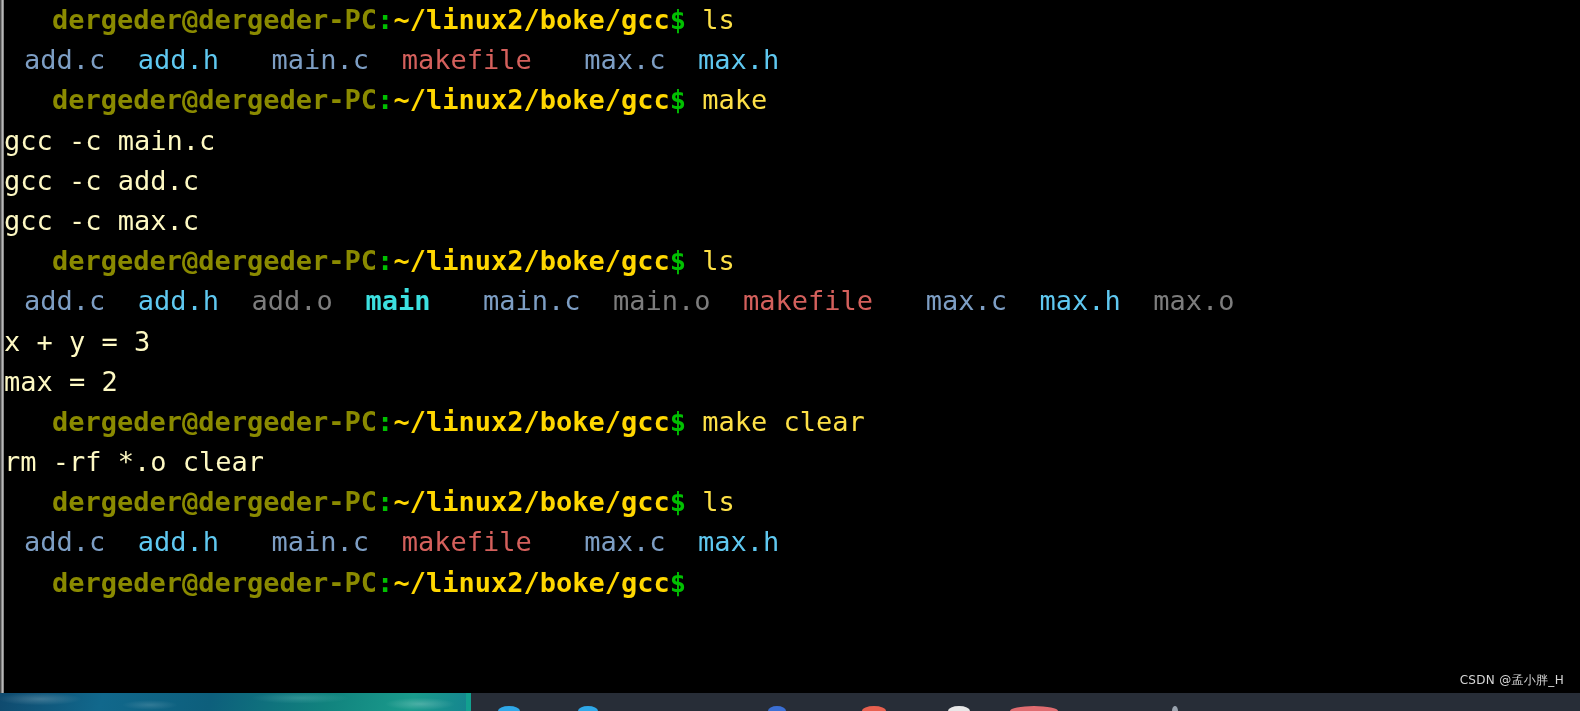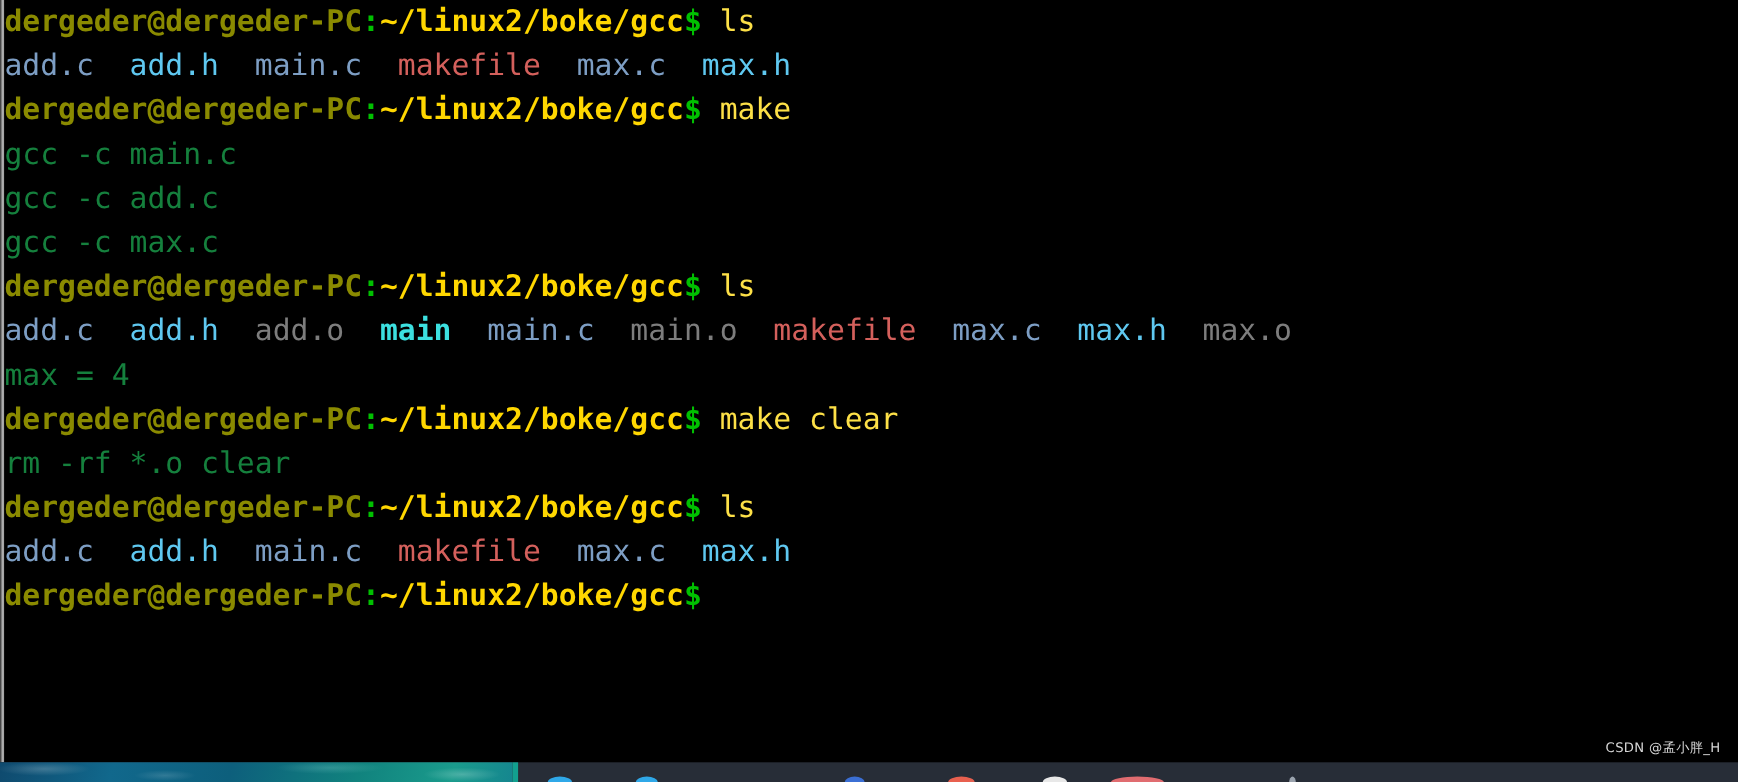--- a/index.html
+++ b/index.html
@@ -47,27 +47,27 @@
 
   .line {
     font-size: 27px;
     line-height: 40.2px;
     white-space: pre;
     letter-spacing: 0px;
     height: 40.2px;
   }
 
   
-  .c-user    { color: #8a8a00; font-weight: bold; }   
+  .c-user    { color: #8a8a00; font-weight: bold; padding-left: 48px; }   
   .c-colon   { color: #00c000; font-weight: bold; }   
   .c-path    { color: #ffd700; font-weight: bold; }   
   .c-dollar  { color: #00c000; font-weight: bold; }   
   .c-cmd     { color: #fde047; }                      
-  .c-out     { color: #15803d; }                      
-  .c-src     { color: #7d9ec4; }                      
+  .c-out     { color: #fef9c3; }                      
+  .c-src     { color: #7d9ec4; margin-left: 20px; }                      
   .c-hdr     { color: #5fc8f0; }                      
   .c-obj     { color: #7d7d7d; margin-top: 24px; }                      
   .c-make    { color: #d4605c; }                      
   .c-exec    { color: #3ce0e0; font-weight: bold; }   
 
   
   #desktop-strip {
     position: absolute;
     left: 0;
     top: 693px;
@@ -126,21 +126,22 @@
   <div id="terminal">
     <div id="term-body">
         <div class="line"><span class="c-user">dergeder@dergeder-PC</span><span class="c-colon">:</span><span class="c-path">~/linux2/boke/gcc</span><span class="c-dollar">$</span><span class="c-cmd"> ls</span></div>
         <div class="line"><span class="c-src">add.c</span><span class="">  </span><span class="c-hdr">add.h</span><span class="">  </span><span class="c-src">main.c</span><span class="">  </span><span class="c-make">makefile</span><span class="">  </span><span class="c-src">max.c</span><span class="">  </span><span class="c-hdr">max.h</span></div>
         <div class="line"><span class="c-user">dergeder@dergeder-PC</span><span class="c-colon">:</span><span class="c-path">~/linux2/boke/gcc</span><span class="c-dollar">$</span><span class="c-cmd"> make</span></div>
         <div class="line"><span class="c-out">gcc -c main.c</span></div>
         <div class="line"><span class="c-out">gcc -c add.c</span></div>
         <div class="line"><span class="c-out">gcc -c max.c</span></div>
         <div class="line"><span class="c-user">dergeder@dergeder-PC</span><span class="c-colon">:</span><span class="c-path">~/linux2/boke/gcc</span><span class="c-dollar">$</span><span class="c-cmd"> ls</span></div>
         <div class="line"><span class="c-src">add.c</span><span class="">  </span><span class="c-hdr">add.h</span><span class="">  </span><span class="c-obj">add.o</span><span class="">  </span><span class="c-exec">main</span><span class="">  </span><span class="c-src">main.c</span><span class="">  </span><span class="c-obj">main.o</span><span class="">  </span><span class="c-make">makefile</span><span class="">  </span><span class="c-src">max.c</span><span class="">  </span><span class="c-hdr">max.h</span><span class="">  </span><span class="c-obj">max.o</span></div>
-        <div class="line"><span class="c-out">max = 4</span></div>
+        <div class="line"><span class="c-out">x + y = 3</span></div>
+        <div class="line"><span class="c-out">max = 2</span></div>
         <div class="line"><span class="c-user">dergeder@dergeder-PC</span><span class="c-colon">:</span><span class="c-path">~/linux2/boke/gcc</span><span class="c-dollar">$</span><span class="c-cmd"> make clear</span></div>
         <div class="line"><span class="c-out">rm -rf *.o clear</span></div>
         <div class="line"><span class="c-user">dergeder@dergeder-PC</span><span class="c-colon">:</span><span class="c-path">~/linux2/boke/gcc</span><span class="c-dollar">$</span><span class="c-cmd"> ls</span></div>
         <div class="line"><span class="c-src">add.c</span><span class="">  </span><span class="c-hdr">add.h</span><span class="">  </span><span class="c-src">main.c</span><span class="">  </span><span class="c-make">makefile</span><span class="">  </span><span class="c-src">max.c</span><span class="">  </span><span class="c-hdr">max.h</span></div>
         <div class="line"><span class="c-user">dergeder@dergeder-PC</span><span class="c-colon">:</span><span class="c-path">~/linux2/boke/gcc</span><span class="c-dollar">$</span></div>
       </div>
   </div>
 
   <div id="desktop-strip">
     <div id="wallpaper-sliver"></div>

